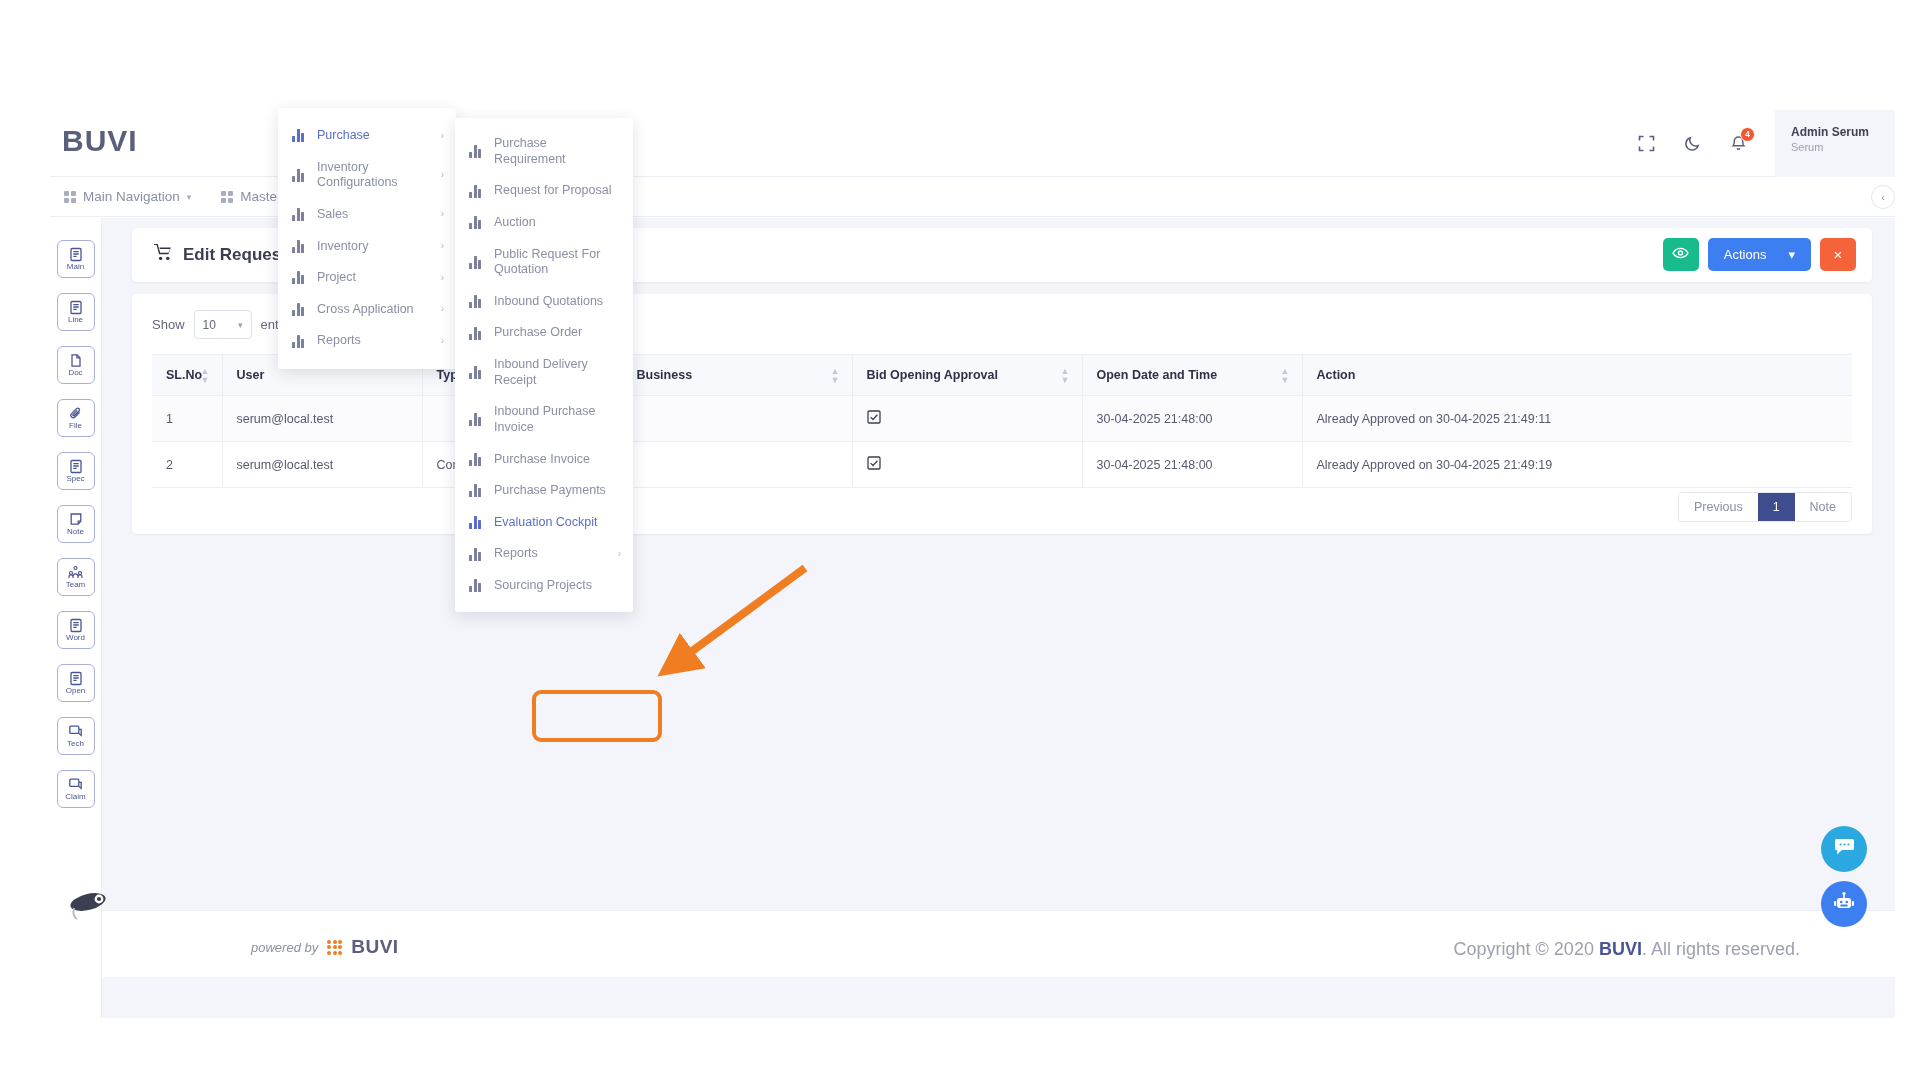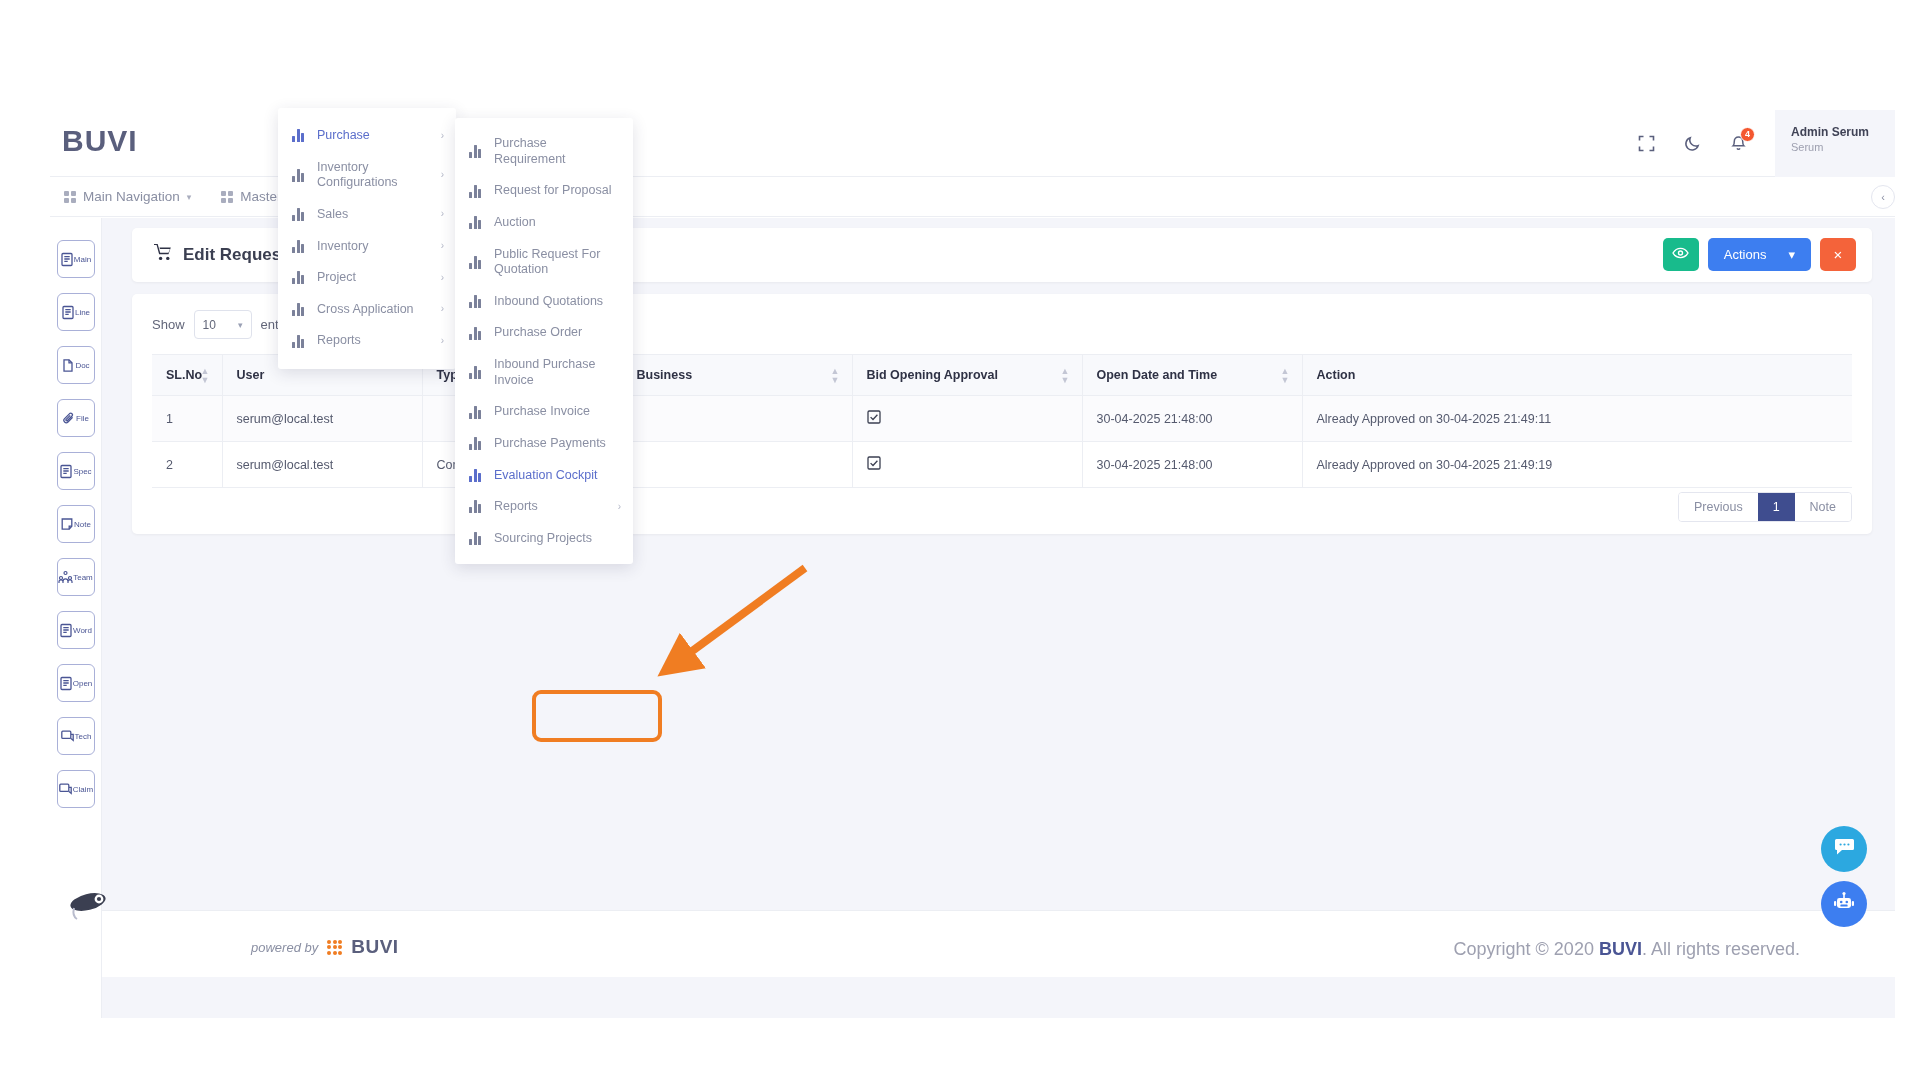--- a/index.html
+++ b/index.html
@@ -96,21 +96,21 @@
   .left-rail {
     position: absolute; left: 0; top: 0;
     width: 52px; height: 800px;
     background: #ffffff;
     border-right: 1px solid #eceef3;
     padding-top: 22px;
   }
   .rail-btn {
     width: 38px; height: 38px; margin: 0 auto 15px auto;
     border: 1px solid #a9b0d8; border-radius: 6px;
-    display: flex; flex-direction: row; align-items: center; justify-content: center;
+    display: flex; flex-direction: column; align-items: center; justify-content: center;
     color: #4a5594; cursor: pointer; background: #fff;
   }
   .rail-btn svg { display:block; }
   .rail-lbl { font-size: 8px; margin-top: 1px; color: #4a5594; line-height: 1; }
 
   
   .content { position: absolute; left: 52px; top: 0; width: 1793px; height: 800px; }
 
   .card-title {
     position: absolute; left: 30px; top: 10px;
@@ -727,20 +727,28 @@
         <b></b>
       </span>
     <span class="txt">Purchase Order</span>
   </div>
   <div class="mi">
     <span class="bar-ico">
         <b></b>
         <b></b>
         <b></b>
       </span>
+    <span class="txt">Inbound Delivery Receipt</span>
+  </div>
+  <div class="mi">
+    <span class="bar-ico">
+        <b></b>
+        <b></b>
+        <b></b>
+      </span>
     <span class="txt">Inbound Purchase Invoice</span>
   </div>
   <div class="mi">
     <span class="bar-ico">
         <b></b>
         <b></b>
         <b></b>
       </span>
     <span class="txt">Purchase Invoice</span>
   </div>

